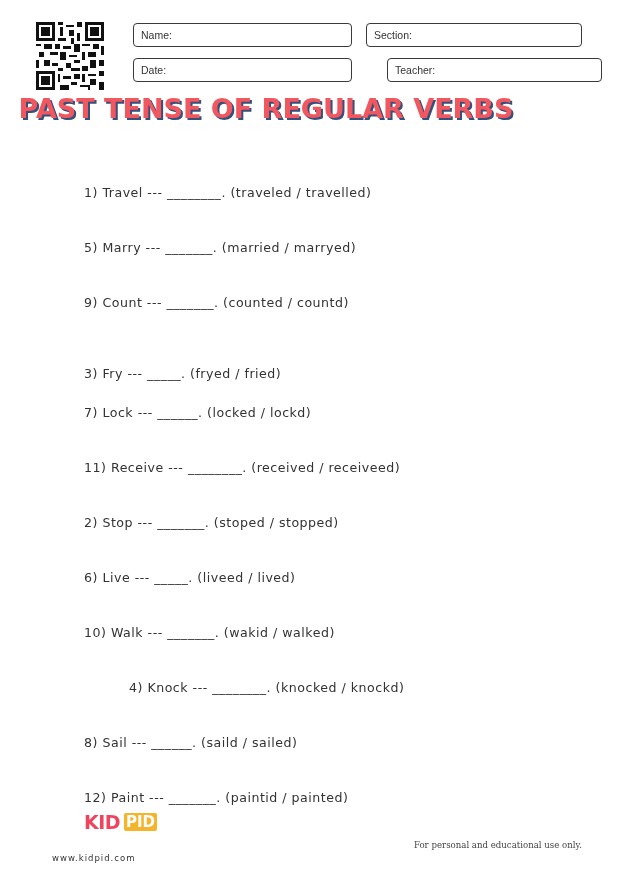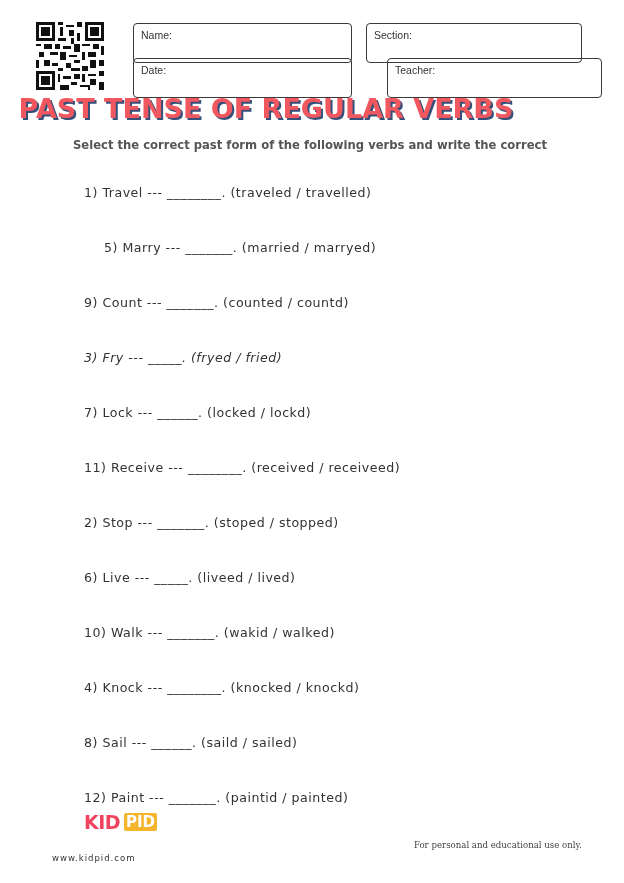--- a/index.html
+++ b/index.html
@@ -1,18 +1,18 @@
 <!DOCTYPE html>
 <html><head>
 <meta charset="utf-8">
 <style>
   html, body { margin:0; padding:0; background:#ffffff; }
   body { width:624px; height:883px; position:relative; overflow:hidden; font-family:"DejaVu Sans", sans-serif; color:#333; }
   .qr { position:absolute; left:36px; top:22px; width:68px; height:68px; }
-  .field { position:absolute; height:40px; border:1.5px solid #3a3a3a; border-radius:4px; box-sizing:border-box; font-family:"Liberation Sans", sans-serif; font-size:10.5px; color:#333; padding-left:7px; line-height:22px; }
+  .field { position:absolute; height:24px; border:1.5px solid #3a3a3a; border-radius:4px; box-sizing:border-box; font-family:"Liberation Sans", sans-serif; font-size:10.5px; color:#333; padding-left:7px; line-height:22px; }
   .title { position:absolute; left:0; width:532px; top:93px; text-align:center; font-family:"DejaVu Sans", sans-serif; font-weight:bold; font-size:27px; letter-spacing:0px; color:#f0575f; text-shadow:2px 2px 0 #35507a; }
   .instr { position:absolute; left:60px; width:500px; top:137px; text-align:center; font-family:"DejaVu Sans", sans-serif; font-weight:bold; font-size:11.6px; line-height:16px; color:#555; }
   .q { position:absolute; left:84px; font-family:"DejaVu Sans", sans-serif; font-size:12.6px; color:#333; letter-spacing:0.5px; white-space:nowrap; }
   .logo { position:absolute; left:50px; top:810px; width:82px; height:24px;margin-left:34px; }
   .site { position:absolute; left:52px; top:853px; font-family:"DejaVu Sans", sans-serif; font-size:8.5px; letter-spacing:1px; color:#333; }
   .copy { position:absolute; right:42px; top:838px; text-align:right; font-family:"DejaVu Serif", serif; font-size:8.6px; line-height:14px; color:#444; }
 </style>
 </head>
 <body>
 
@@ -76,33 +76,32 @@
 </svg>
 
 <div class="field" style="left:133px; top:23px; width:219px;"><span>Name:</span></div>
 <div class="field" style="left:366px; top:23px; width:216px;"><span>Section:</span></div>
 <div class="field" style="left:133px; top:58px; width:219px;"><span>Date:</span></div>
 <div class="field" style="left:367px; top:58px; width:215px;margin-left:20px;"><span>Teacher:</span></div>
 
 <div class="title">PAST TENSE OF REGULAR VERBS</div>
 
 <div class="instr">
-  <div>Select the correct past form of the following verbs and write the correct</div>
 </div>
 
 <div class="q" style="top:185px;">1) Travel --- ________. (traveled / travelled)</div>
-<div class="q" style="top:240px;margin-left:20px;">5) Marry --- _______. (married / marryed)</div>
+<div class="q" style="top:240px;">5) Marry --- _______. (married / marryed)</div>
 <div class="q" style="top:295px;">9) Count --- _______. (counted / countd)</div>
-<div class="q" style="top:350px;font-style:italic;">3) Fry --- _____. (fryed / fried)</div>
+<div class="q" style="top:366px;">3) Fry --- _____. (fryed / fried)</div>
 <div class="q" style="top:405px;">7) Lock --- ______. (locked / lockd)</div>
 <div class="q" style="top:460px;">11) Receive --- ________. (received / receiveed)</div>
 <div class="q" style="top:515px;">2) Stop --- _______. (stoped / stopped)</div>
 <div class="q" style="top:570px;">6) Live --- _____. (liveed / lived)</div>
 <div class="q" style="top:625px;">10) Walk --- _______. (wakid / walked)</div>
-<div class="q" style="top:680px;">4) Knock --- ________. (knocked / knockd)</div>
+<div class="q" style="top:680px;margin-left:45px;">4) Knock --- ________. (knocked / knockd)</div>
 <div class="q" style="top:735px;">8) Sail --- ______. (saild / sailed)</div>
 <div class="q" style="top:790px;">12) Paint --- _______. (paintid / painted)</div>
 
 <div class="logo">
   <span style="position:absolute; left:0; top:1px; font-family:'DejaVu Sans',sans-serif; font-weight:bold; font-size:19px; color:#f0445e; letter-spacing:-0.5px;">KID</span>
   <span style="position:absolute; left:40px; top:3px; height:18px; line-height:18px; padding:0 2px; background:#f4b52c; color:#fff; border-radius:2px; font-family:'DejaVu Sans',sans-serif; font-weight:bold; font-size:15px;">PID</span>
 </div>
 <div class="site">www.kidpid.com</div>
 
 <div class="copy">

